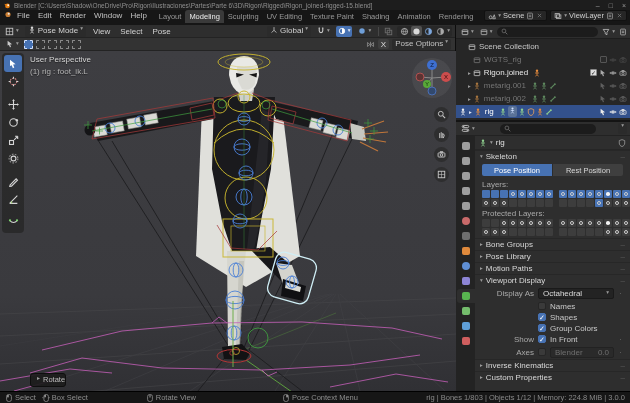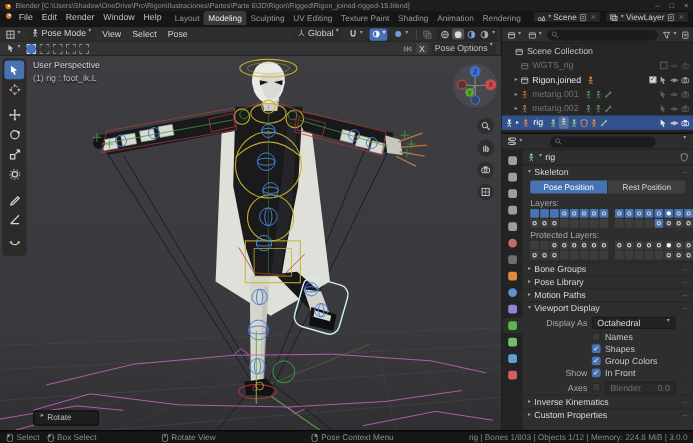--- a/index.html
+++ b/index.html
@@ -52,21 +52,21 @@
   .left-tools{position:absolute;left:2px;top:2px;display:flex;flex-direction:column;gap:1px;
     background:rgba(40,40,40,.85);padding:2px;border-radius:4px}
   .tool-btn{width:18px;height:17px;border-radius:3px;display:flex;align-items:center;justify-content:center;color:#d5d5d5}
   .tool-btn.active{background:#4772b3;color:#fff}
   .tool-gap{height:4px}
   .gizmo{position:absolute;right:3px;top:6px}
   .nav-btns{position:absolute;right:7px;top:56px;display:flex;flex-direction:column;gap:5px}
   .nav-btn{width:15px;height:15px;border-radius:50%;background:rgba(42,42,42,.75);display:flex;
     align-items:center;justify-content:center;color:#c9c9c9}
   .operator-box{position:absolute;left:30px;bottom:4px;background:rgba(28,28,28,.92);
-    border:1px solid #0e0e0e;border-radius:3px;padding:1px 24px 2px 6px;font-size:7.5px;color:#bdbdbd;
+    border:1px solid #0e0e0e;border-radius:3px;padding:1px 0 2px 6px;font-size:7.5px;color:#bdbdbd;
     display:flex;gap:3px;align-items:flex-start}
 
   
   .right-col{width:174px;display:flex;flex-direction:column;flex:none}
   .outliner{height:97px;background:#262626;border-bottom:2px solid #141414;display:flex;flex-direction:column}
   .outl-header{height:14px;background:#2e2e2e;display:flex;align-items:center;gap:2px;padding:0 3px;
     border-bottom:1px solid #1e1e1e}
   .search-box{flex:1;height:10px;background:#1c1c1c;border-radius:5px;display:flex;align-items:center;
     gap:2px;padding:0 4px;color:#777;min-width:20px}
   .outl-body{flex:1;padding-top:1px;font-size:8px;overflow:hidden}

